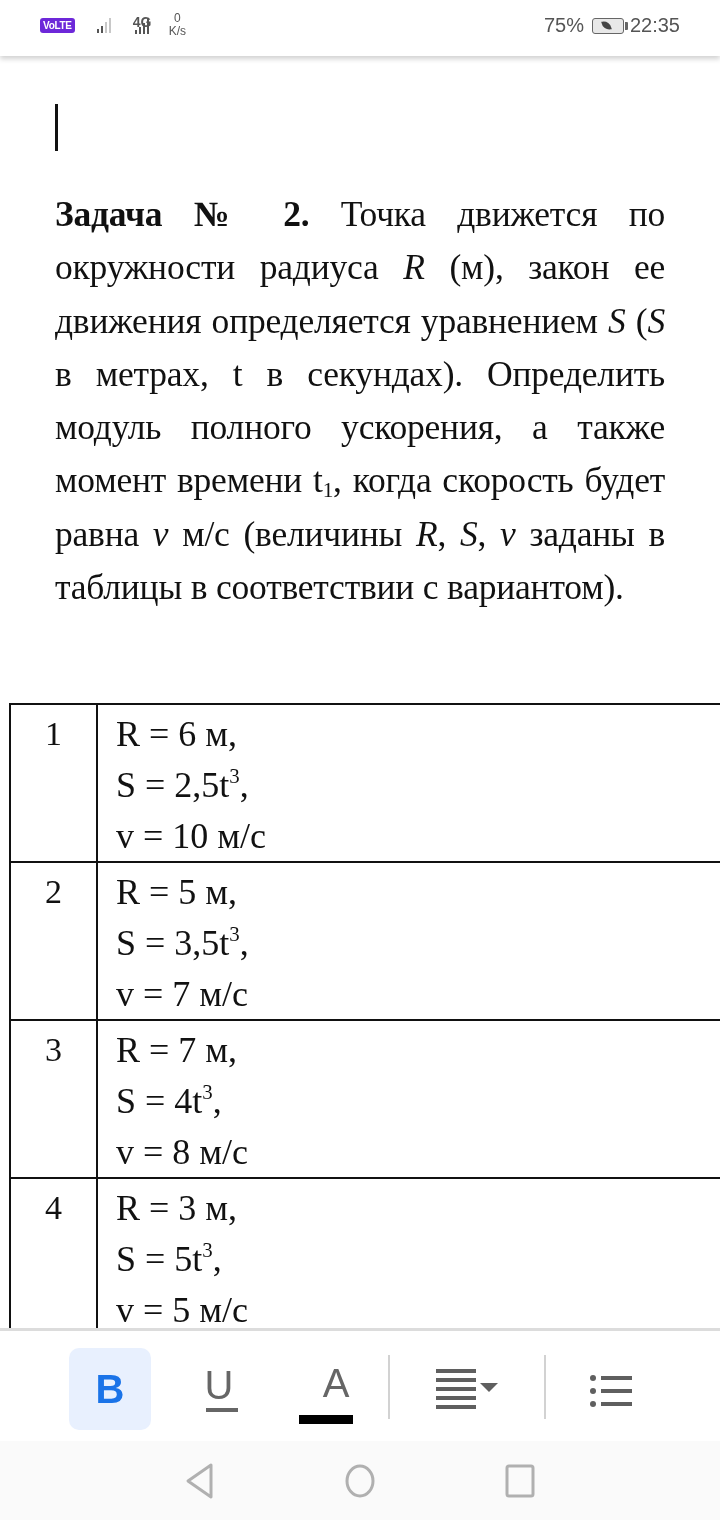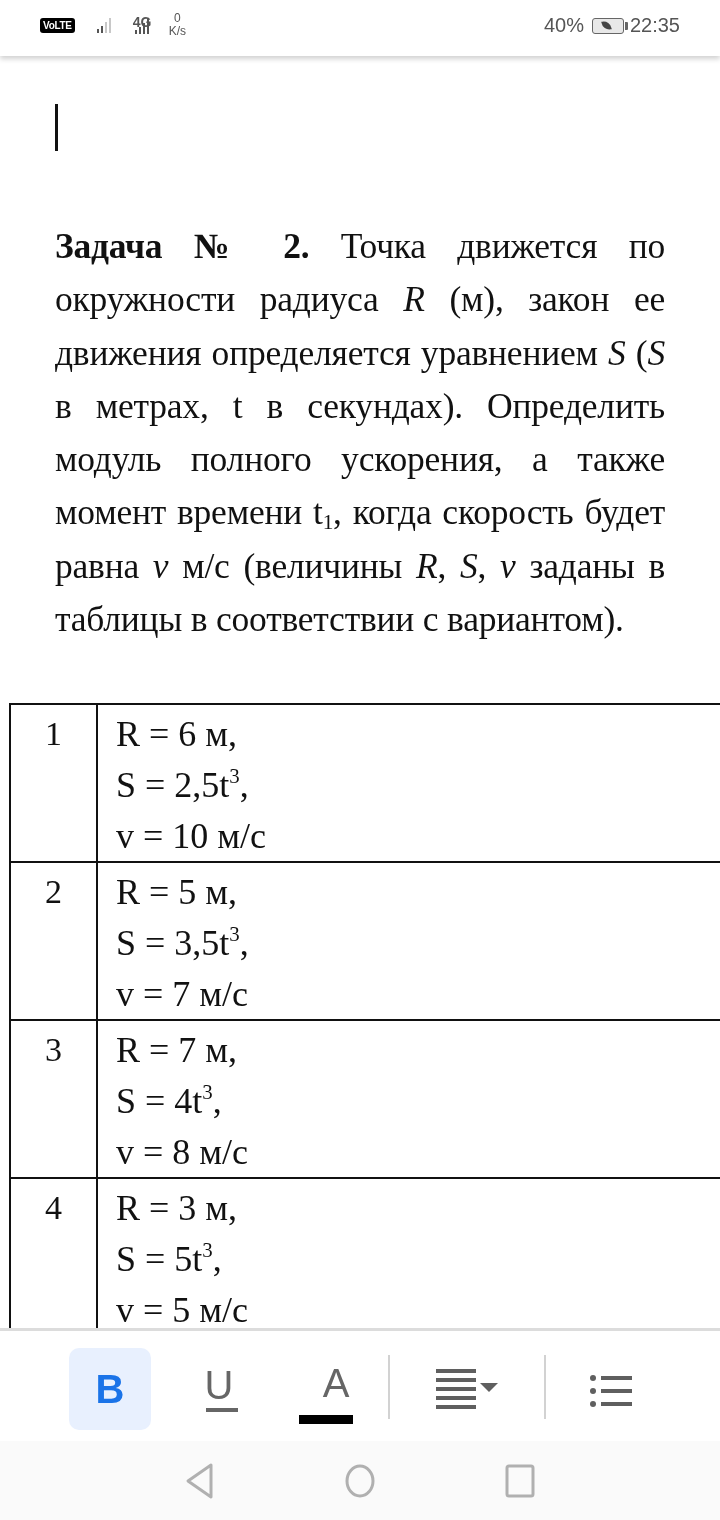--- a/index.html
+++ b/index.html
@@ -7,21 +7,21 @@
       width:720px; height:1520px; position:relative; overflow:hidden;
       background:#ffffff; font-family:"Liberation Sans", sans-serif;
     }
     
     .status-bar {
       position:absolute; left:0; top:0; width:720px; height:56px;
       background:#ffffff; box-shadow:0 3px 5px rgba(0,0,0,0.18); z-index:5;
     }
     .sb-left { position:absolute; left:40px; top:12px; display:flex; align-items:center; }
     .volte {
-      background:#000000; color:#fff; font-size:10px; font-weight:bold;
+      background:#6d28d9; color:#fff; font-size:10px; font-weight:bold;
       padding:2px 3px; border-radius:3px; letter-spacing:-0.3px; font-family:"Liberation Sans", sans-serif;
     }
     .signal { display:flex; align-items:flex-end; height:16px; gap:2px; margin-left:22px; }
     .signal span { display:block; width:2px; background:#555; }
     .signal.dim span.off { background:#c8c8c8; }
     .net-label { position:relative; margin-left:10px; width:40px; height:22px; }
     .net-label .g4 { position:absolute; left:12px; top:0; font-size:14px; font-weight:bold; color:#555; }
     .speed { margin-left:8px; text-align:center; font-size:12px; color:#555; line-height:13px; }
     .sb-right { position:absolute; right:40px; top:14px; display:flex; align-items:center; color:#555; font-size:20px; }
     .battery {
@@ -30,21 +30,20 @@
     }
     .battery::after { content:""; position:absolute; right:-5px; top:3px; width:3px; height:8px; background:#666; border-radius:0 1px 1px 0; }
     .battery .leaf { position:absolute; left:9px; top:2px; width:9px; height:9px; background:#444; border-radius:0 8px 0 8px; transform:rotate(-10deg); }
     .clock { margin-left:4px; }
     .cursor { position:absolute; left:55px; top:104px; width:3px; height:47px; background:#111; }
     .task {
       position:absolute; left:55px; top:188px; width:610px;
       font-family:"Liberation Serif", serif; font-size:35.5px; line-height:53.3px;
       color:#111; text-align:justify; text-align-last:left;
       letter-spacing:-0.2px;
-      margin-top:32px;
     }
     .task b { font-weight:bold; }
     .task i { font-style:italic; }
     .task sub { font-size:60%; vertical-align:-5px; line-height:0; }
 
     
     .tbl {
       position:absolute; left:9px; top:703px; width:730px; border-collapse:collapse;
       font-family:"Liberation Serif", serif; color:#111;
     }
@@ -98,21 +97,21 @@
           <span style="height:11px"></span>
           <span style="height:15px"></span>
       </div>
     </div>
     <div class="speed">
       <div>0</div>
       <div>K/s</div>
     </div>
   </div>
   <div class="sb-right">
-    <span>40%</span>
+    <span>75%</span>
     <div class="battery">
         <div class="leaf"></div>
       </div>
     <span class="clock">22:35</span>
   </div>
 </div>
 
 <div class="cursor"></div>
 
 <div class="task">

